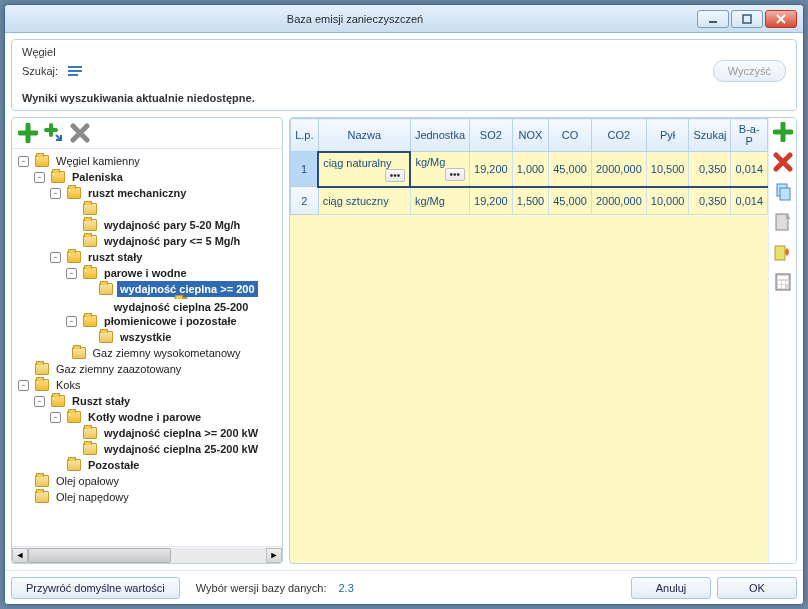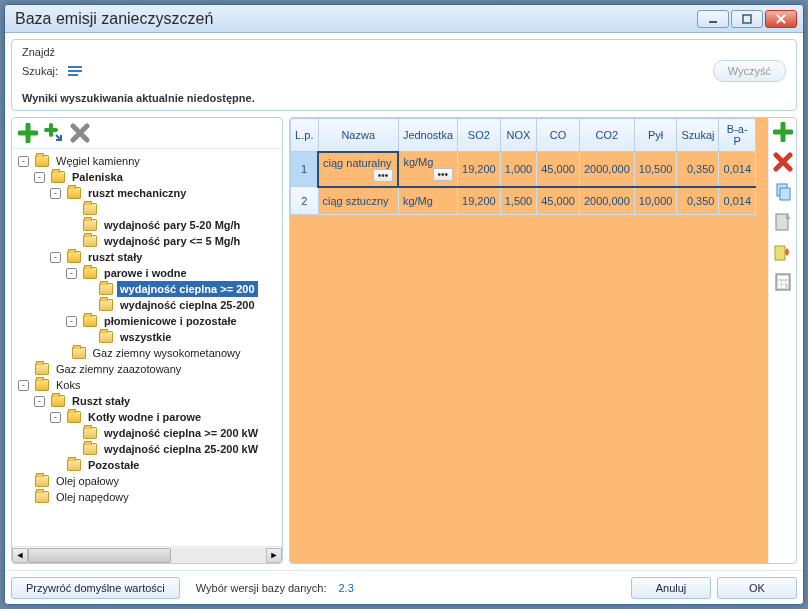--- a/index.html
+++ b/index.html
@@ -1,21 +1,21 @@
 <!DOCTYPE html>
 <html><head>
 <meta charset="utf-8">
 <style>
 * { box-sizing: border-box; margin: 0; padding: 0; font-family: Tahoma, Geneva, sans-serif; font-size: 11px; }
 body { background: #6b8aa8; padding: 4px; }
 
 .window { background: #fff; border: 1px solid #3c6a9a; border-radius: 4px; width: 800px; height: 601px; display: flex; flex-direction: column; box-shadow: 0 0 8px rgba(0,0,0,0.3); }
 
 .titlebar { background: linear-gradient(#e6f0fa, #c9def2); height: 28px; display: flex; align-items: center; padding: 0 6px 0 10px; border-radius: 4px 4px 0 0; border-bottom: 1px solid #94b8d8; }
-.titlebar-text { flex: 1; color: #2a2a2a; font-size: 16px; }
+.titlebar-text { flex: 1; color: #2a2a2a; font-size: 11px; text-align: center; }
 .titlebar-btn { width: 32px; height: 18px; margin-left: 2px; border-radius: 3px; display: flex; align-items: center; justify-content: center; cursor: pointer; border: 1px solid #7a9cc0; background: linear-gradient(#f0f6fc, #d6e6f4); }
 .titlebar-close { background: linear-gradient(#f2b2a8, #d44a34); border-color: #b83a26; color: #fff; }
 
 .client { flex: 1; padding: 6px; display: flex; flex-direction: column; gap: 6px; overflow: hidden; }
 
 .search-panel { border: 1px solid #b9d2e8; border-radius: 4px; padding: 6px 10px; background: #fff; }
 .search-title { color: #333; margin-bottom: 2px; }
 .search-row { display: flex; align-items: center; gap: 8px; }
 .search-row label { color: #333; }
 .search-icon-box { width: 16px; height: 16px; display: inline-block; }
@@ -36,21 +36,21 @@
 .folder-icon.closed { background: linear-gradient(#ffe6a0, #e8c560); }
 .tree-label { padding: 0 3px; color: #222; }
 .tree-label.sel { background: #2f6bb3; color: #fff; }
 .tree-label.bold { font-weight: bold; }
 .tree-scroll { height: 17px; border-top: 1px solid #dfeaf4; background: #f2f2f2; display: flex; align-items: center; }
 .tree-scroll .track { flex: 1; height: 15px; background: #eaeaea; margin: 0 16px; position: relative; }
 .tree-scroll .thumb { position: absolute; left: 0; top: 0; height: 100%; width: 60%; background: linear-gradient(#e6e6e6, #cacaca); border: 1px solid #b0b0b0; border-radius: 2px; }
 .tree-scroll .arrow { width: 16px; height: 15px; background: linear-gradient(#f0f0f0,#d8d8d8); border: 1px solid #bcbcbc; display:flex; align-items:center; justify-content:center; position:absolute; font-size:9px; }
 .tree-scroll .arrow.l { left:0; } .tree-scroll .arrow.r { right:0; }
 
-.grid-panel { flex: 1; border: 1px solid #b9d2e8; border-radius: 4px; background: #fdba74; display: flex; overflow: hidden; gap: 12px; }
+.grid-panel { flex: 1; border: 1px solid #b9d2e8; border-radius: 4px; background: #fef9c3; display: flex; overflow: hidden; }
 .grid-wrap { flex: 1; overflow: auto; }
 .grid { border-collapse: collapse; width: 100%; }
 .grid th { background: linear-gradient(#f4f9ff, #dfecf9); border: 1px solid #b9d2e8; padding: 4px 4px; color: #1b4d82; font-weight: normal; height: 32px; }
 .grid td { border: 1px solid #cddff0; padding: 4px 4px; color: #1b4d82; height: 28px; }
 .grid td.val { text-align: right; }
 .grid tr.selrow .rownum-cell { background: #b9d8f5; }
 .rownum-cell { background: linear-gradient(#f4f9ff, #e6f0fa); text-align: center; color: #1b4d82; border: 1px solid #b9d2e8 !important; }
 .cell-ellipsis-btn { float: right; background: linear-gradient(#fcfcfc,#e8e8e8); border:1px solid #c0c0c0; border-radius:2px; padding:0 4px; font-size:10px; cursor:pointer; color:#333; }
 .grid tr.selrow td { border-bottom: 2px solid #2a4d77; }
 .grid tr.selrow td.first-cell { border: 2px solid #2a4d77; }
@@ -86,21 +86,21 @@
         <svg width="10" height="10">
           <line x1="1" y1="1" x2="9" y2="9" stroke="#fff" stroke-width="2"></line>
           <line x1="9" y1="1" x2="1" y2="9" stroke="#fff" stroke-width="2"></line>
         </svg>
       </div>
   </div>
 
   <div class="client">
 
     <div class="search-panel">
-      <div class="search-title">Znajdź</div>
+      <div class="search-title">Węgiel</div>
       <div class="search-row">
         <label>Szukaj:</label>
         <span class="search-icon-box">
           <svg class="icon" viewBox="0 0 20 20">
               <rect x="2" y="3" width="14" height="2" fill="#3a78c2"></rect>
               <rect x="2" y="7" width="14" height="2" fill="#3a78c2"></rect>
               <rect x="2" y="11" width="10" height="2" fill="#3a78c2"></rect>
             </svg>
         </span>
         <button class="search-clear" disabled="">Wyczyść</button>
@@ -167,21 +167,21 @@
             <div class="tree-node" style="padding-left: 52px;">
               <span class="tree-toggle">-</span>
               <span class="folder-icon"></span>
               <span class="tree-label bold">parowe i wodne</span>
             </div>
             <div class="tree-node" style="padding-left: 68px;">
               <span class="tree-toggle empty"></span>
               <span class="folder-icon closed"></span>
               <span class="tree-label sel bold">wydajność cieplna &gt;= 200</span>
             </div>
-            <div class="tree-node" style="padding-left: 68px;">
+            <div class="tree-node" style="padding-left: 68px; flex-direction: column;">
               <span class="tree-toggle empty"></span>
               <span class="folder-icon closed"></span>
               <span class="tree-label bold">wydajność cieplna 25-200</span>
             </div>
             <div class="tree-node" style="padding-left: 52px;">
               <span class="tree-toggle">-</span>
               <span class="folder-icon"></span>
               <span class="tree-label bold">płomienicowe i pozostałe</span>
             </div>
             <div class="tree-node" style="padding-left: 68px;">

